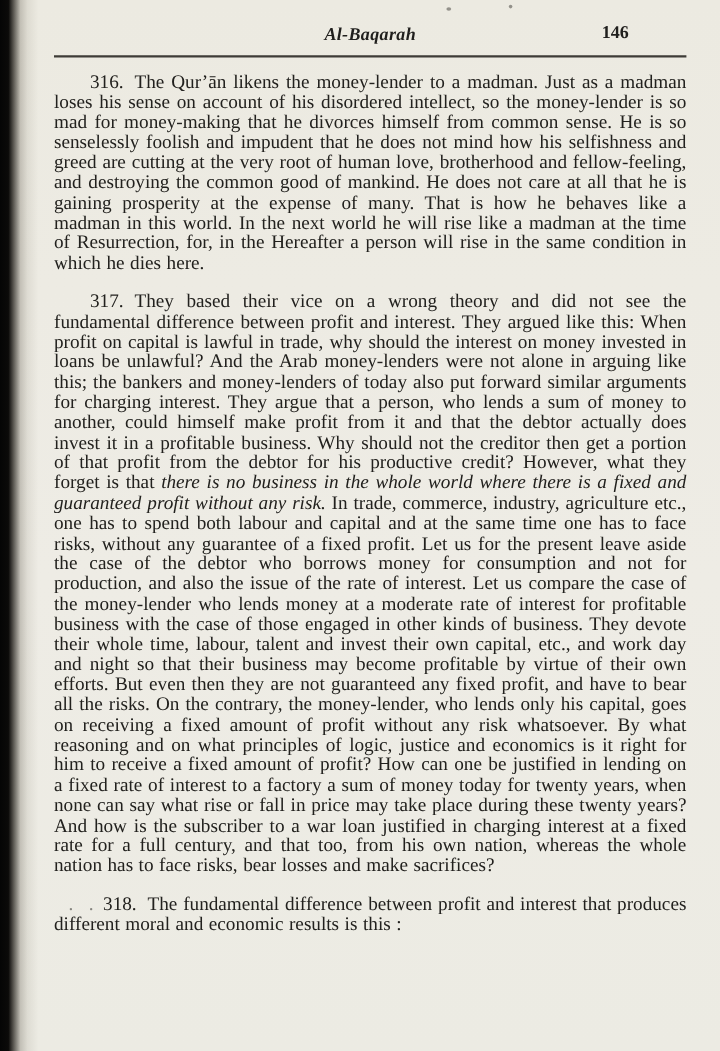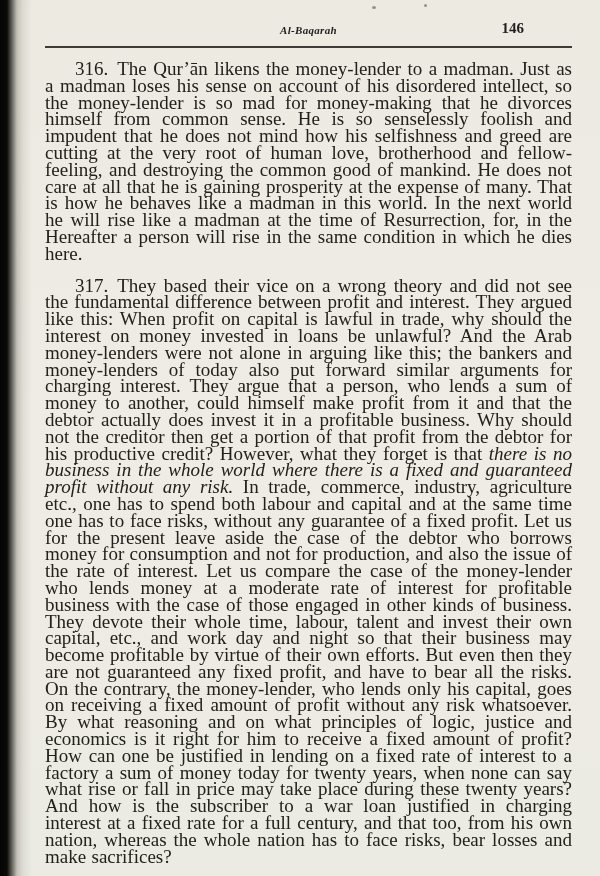--- a/index.html
+++ b/index.html
@@ -38,32 +38,32 @@
     position: relative;
     text-align: center;
     padding-bottom: 7px;
     border-bottom: 2px solid rgba(38,35,31,0.88);
     margin-bottom: 13px;
     height: 19px;
   }
   .chapter-title {
     font-style: italic;
     font-weight: 700;
-    font-size: 11px;
+    font-size: 15px;
     letter-spacing: 0.3px;
   }
   .page-number {
     position: absolute; right: 48px; top: 0;
     font-weight: 700;
     font-size: 15px;
     font-style: normal;
   }
   .para {
     margin: 0 0 15px 0;
-    font-size: 19px;
+    font-size: 16px;
     line-height: 16.8px;
     text-align: justify;
     text-indent: 30px;
     word-spacing: 0.6px;
     color: #22211e;
   }
   .para.last { text-indent: 12px; margin-bottom: 0; }
   .num { margin-right: 9px; }
   .emph { font-style: italic; }
   .artifact {
@@ -84,15 +84,16 @@
 
     <div class="header">
       <span class="chapter-title">Al-Baqarah</span>
       <span class="page-number">146</span>
     </div>
 
     <p class="para"><span class="num">316.</span><span>The Qur’ān likens the money-lender to a madman. Just as a madman loses his sense on account of his disordered intellect, so the money-lender is so mad for money-making that he divorces himself from common sense. He is so senselessly foolish and impudent that he does not mind how his selfishness and greed are cutting at the very root of human love, brotherhood and fellow-feeling, and destroying the common good of mankind. He does not care at all that he is gaining prosperity at the expense of many. That is how he behaves like a madman in this world. In the next world he will rise like a madman at the time of Resurrection, for, in the Hereafter a person will rise in the same condition in which he dies here.</span></p>
 
     <p class="para"><span class="num">317.</span><span>They based their vice on a wrong theory and did not see the fundamental difference between profit and interest. They argued like this: When profit on capital is lawful in trade, why should the interest on money invested in loans be unlawful? And the Arab money-lenders were not alone in arguing like this; the bankers and money-lenders of today also put forward similar arguments for charging interest. They argue that a person, who lends a sum of money to another, could himself make profit from it and that the debtor actually does invest it in a profitable business. Why should not the creditor then get a portion of that profit from the debtor for his productive credit? However, what they forget is that </span><span class="emph">there is no business in the whole world where there is a fixed and guaranteed profit without any risk.</span><span> In trade, commerce, industry, agriculture etc., one has to spend both labour and capital and at the same time one has to face risks, without any guarantee of a fixed profit. Let us for the present leave aside the case of the debtor who borrows money for consumption and not for production, and also the issue of the rate of interest. Let us compare the case of the money-lender who lends money at a moderate rate of interest for profitable business with the case of those engaged in other kinds of business. They devote their whole time, labour, talent and invest their own capital, etc., and work day and night so that their business may become profitable by virtue of their own efforts. But even then they are not guaranteed any fixed profit, and have to bear all the risks. On the contrary, the money-lender, who lends only his capital, goes on receiving a fixed amount of profit without any risk whatsoever. By what reasoning and on what principles of logic, justice and economics is it right for him to receive a fixed amount of profit? How can one be justified in lending on a fixed rate of interest to a factory a sum of money today for twenty years, when none can say what rise or fall in price may take place during these twenty years? And how is the subscriber to a war loan justified in charging interest at a fixed rate for a full century, and that too, from his own nation, whereas the whole nation has to face risks, bear losses and make sacrifices?</span></p>
 
+    <p class="para last"><span class="artifact">. .</span><span class="num">318.</span><span>The fundamental difference between profit and interest that produces different moral and economic results is this :</span></p>
 
   </div>
 </div>
 
 </body></html>

